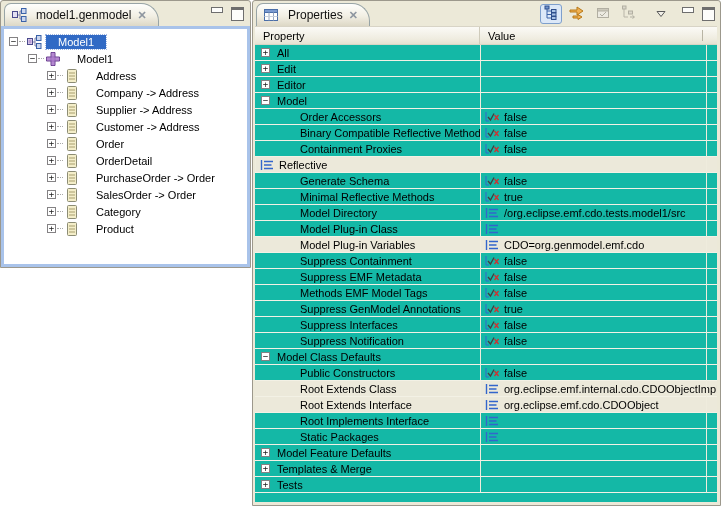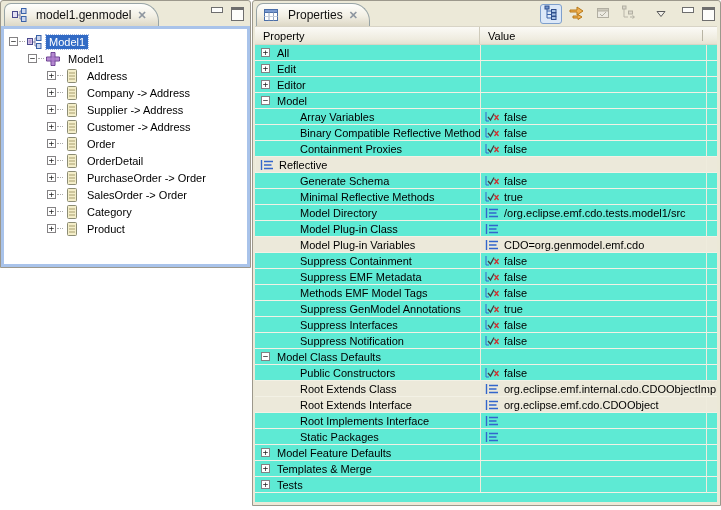--- a/index.html
+++ b/index.html
@@ -33,28 +33,28 @@
     background:#fff; border:3px solid #A9C3EA; overflow:hidden; padding-top:4px;
   }
   .titem { display:flex; align-items:center; height:17px; white-space:nowrap; }
   .expander {
     flex:0 0 9px; width:9px; height:9px; background:#fff; border:1px solid #848284;
     font-family:"DejaVu Sans Mono", monospace; font-size:9px; line-height:7px; text-align:center; color:#222;
   }
   .dots { flex:0 0 6px; height:0; border-top:1px dotted #A8A8A8; margin:0 1px; }
   .ticon { flex:0 0 16px; height:16px; margin-right:4px; }
   .ticon svg { display:block; }
-  .tlabel { padding:1px 3px; }
+  .tlabel { padding:1px 12px; }
   .titem.selected .tlabel { background:#316AC5; color:#fff; outline:1px dotted #9FB6E2; }
 
   
   #props { left:252px; top:0; width:469px; height:506px; }
   #props-content {
     position:absolute; left:2px; right:3px; top:25px; bottom:3px;
-    background:#5eead4; border-top:1px solid #D8D4C6; overflow:hidden;
+    background:#14b8a6; border-top:1px solid #D8D4C6; overflow:hidden;
   }
   #props-header { display:flex; height:18px; align-items:center;
     background:linear-gradient(180deg,#FBFAF6 0%,#EFECE0 70%,#E6E2D2 100%);
     border-bottom:1px solid #D9D5C5; position:relative; }
   .col-prop { width:225px; padding-left:8px; border-right:1px solid #CFCBBB; height:100%; display:flex; align-items:center; }
   .col-val { flex:1; padding-left:8px; height:100%; display:flex; align-items:center; }
   .header-handle { position:absolute; right:14px; top:3px; width:1px; height:11px; background:#B8B4A4; }
   #props-table { position:relative; }
   .right-rule { position:absolute; top:0; bottom:0; right:10px; width:1px; background:#EFECDD; }
   .prow { display:flex; height:16px; align-items:center; border-bottom:1px solid #F3F1E5; }
@@ -364,21 +364,21 @@
   <div class="prow">
     <div class="pcell">
             <span class="expander">−</span>
             <span>Model</span>
           </div>
     <div class="vcell"></div>
   </div>
 
   <div class="prow">
     <div class="pcell propkind">
-            <span>Array Variables</span>
+            <span>Order Accessors</span>
           </div>
     <div class="vcell">
             <span class="vicon">
               <svg width="16" height="14" viewBox="0 0 16 14">
     <path d="M2 2 V11 H5" stroke="#3366CC" fill="none"></path>
     <path d="M4 7 L6.5 10 L10 3.5" stroke="#404040" fill="none" stroke-width="1.3"></path>
     <path d="M10.5 5 L14.5 10 M14.5 5 L10.5 10" stroke="#CC3333" fill="none" stroke-width="1.3"></path>
   </svg>
             </span>
             <span>false</span>

